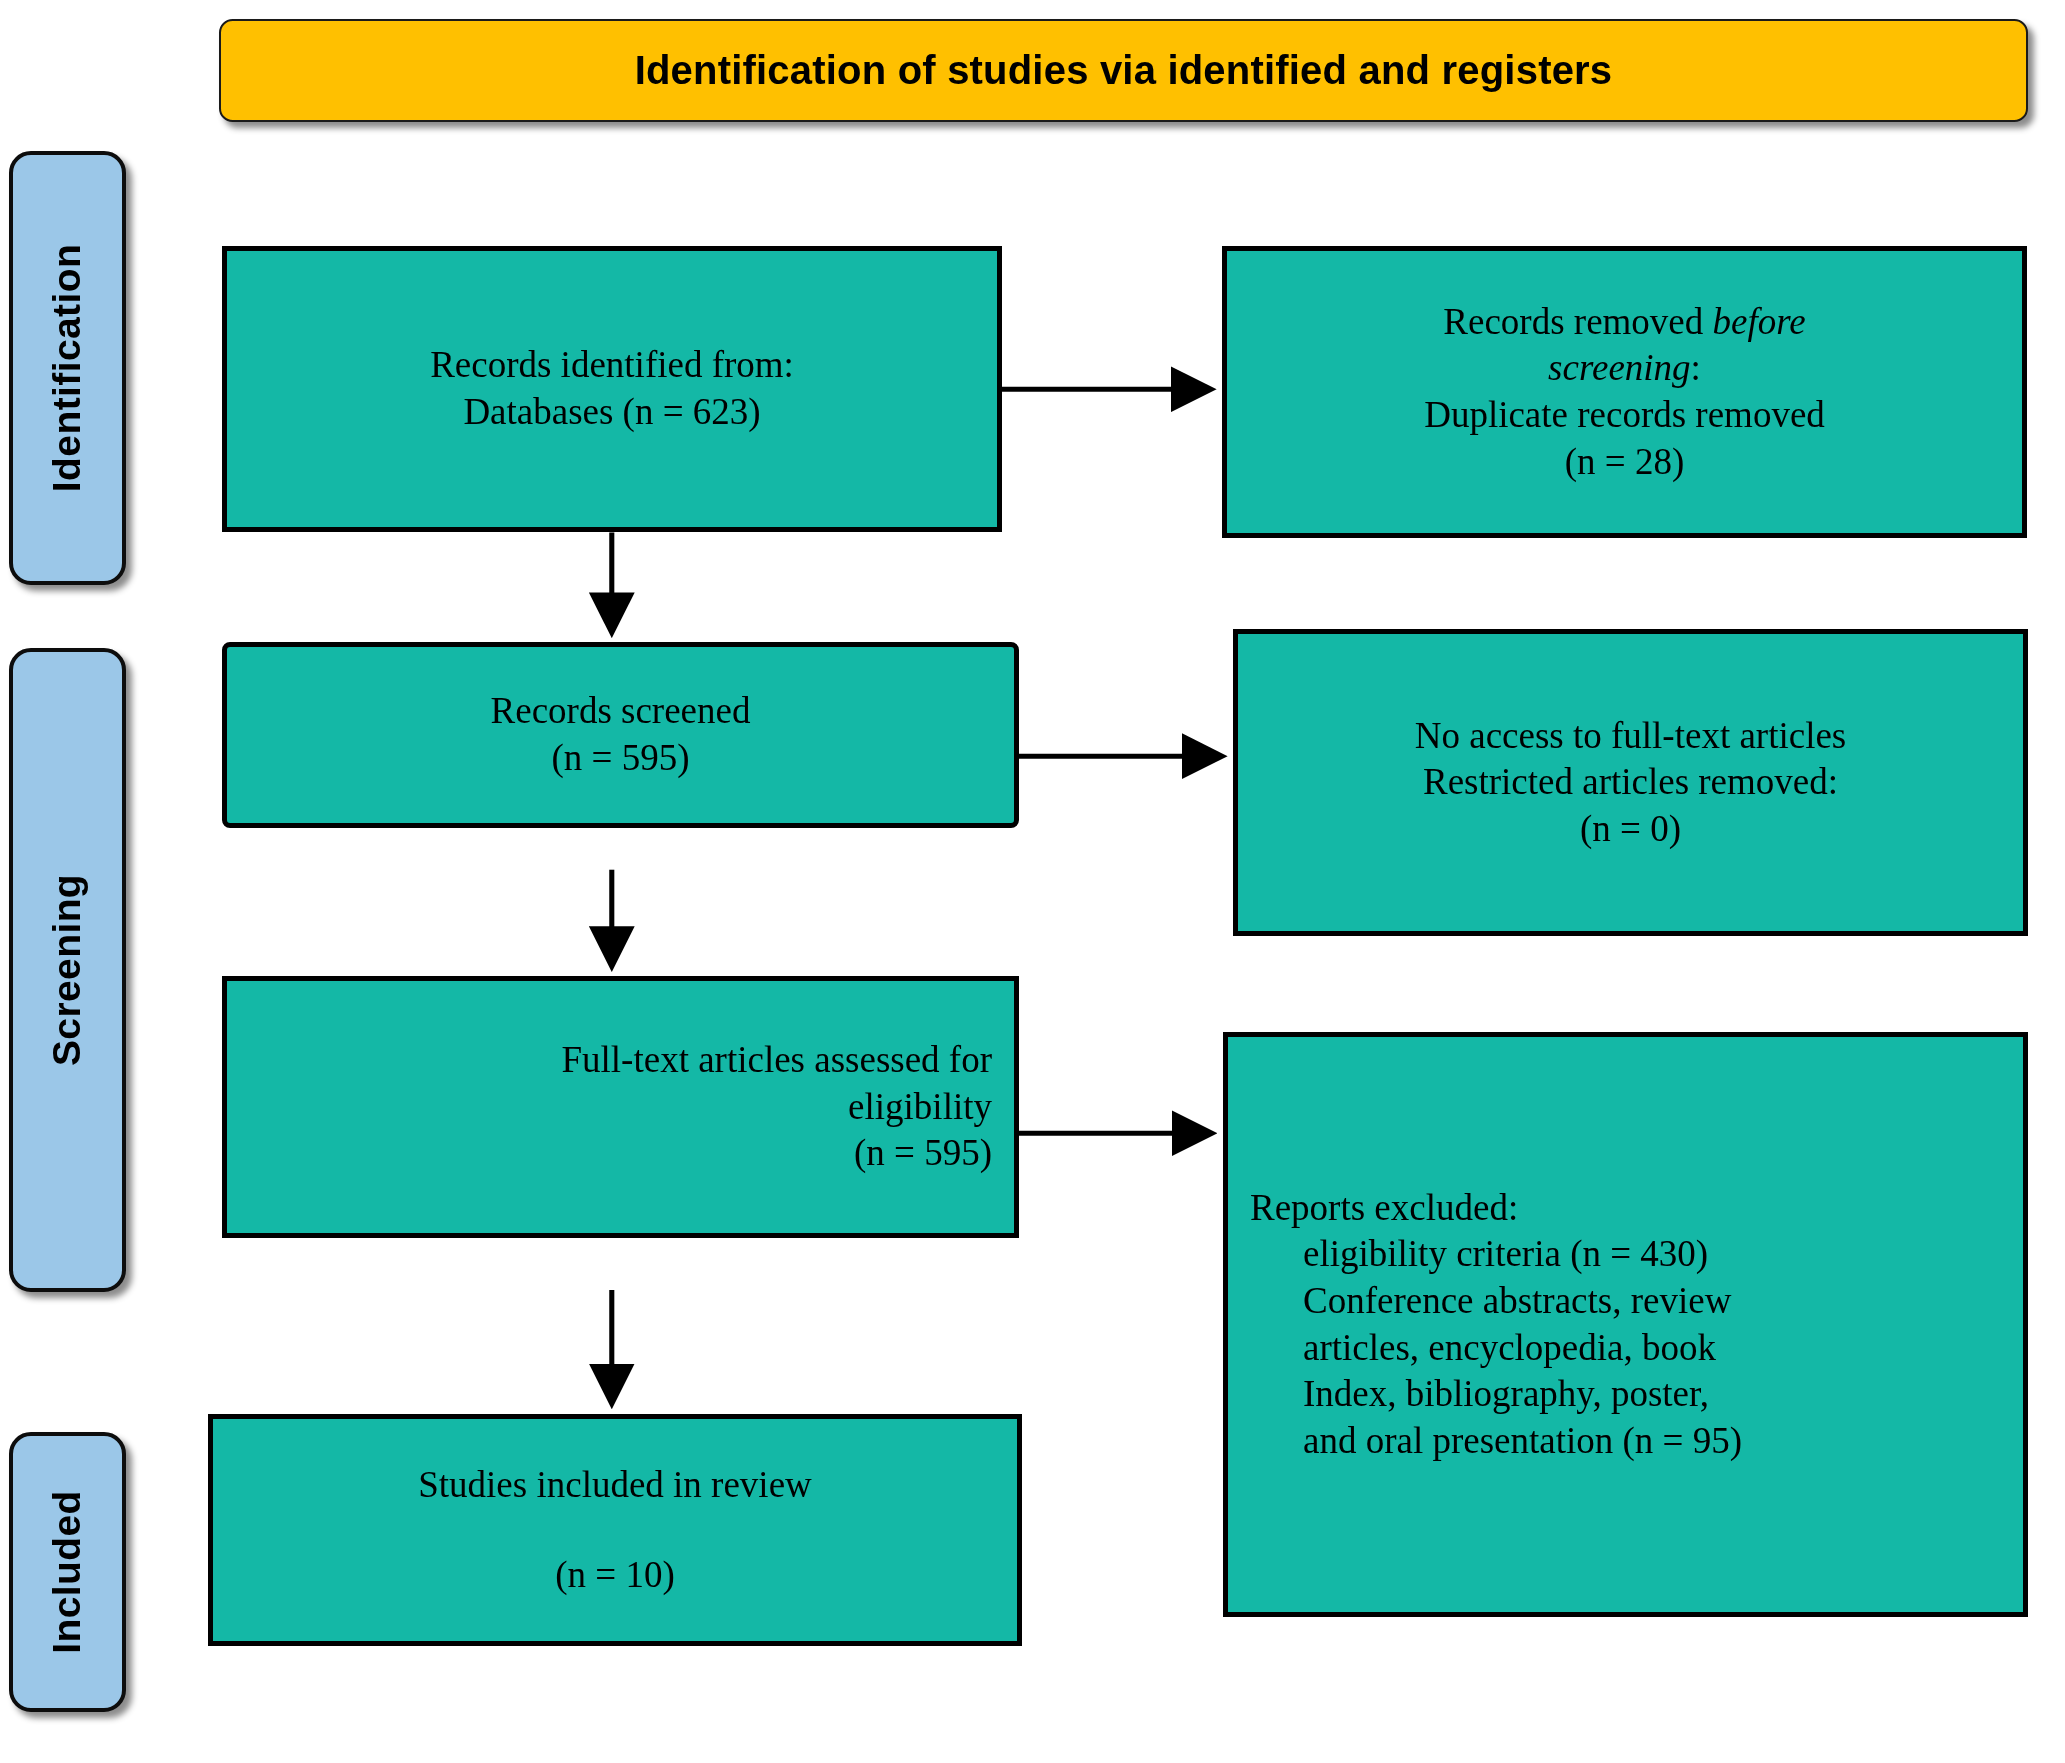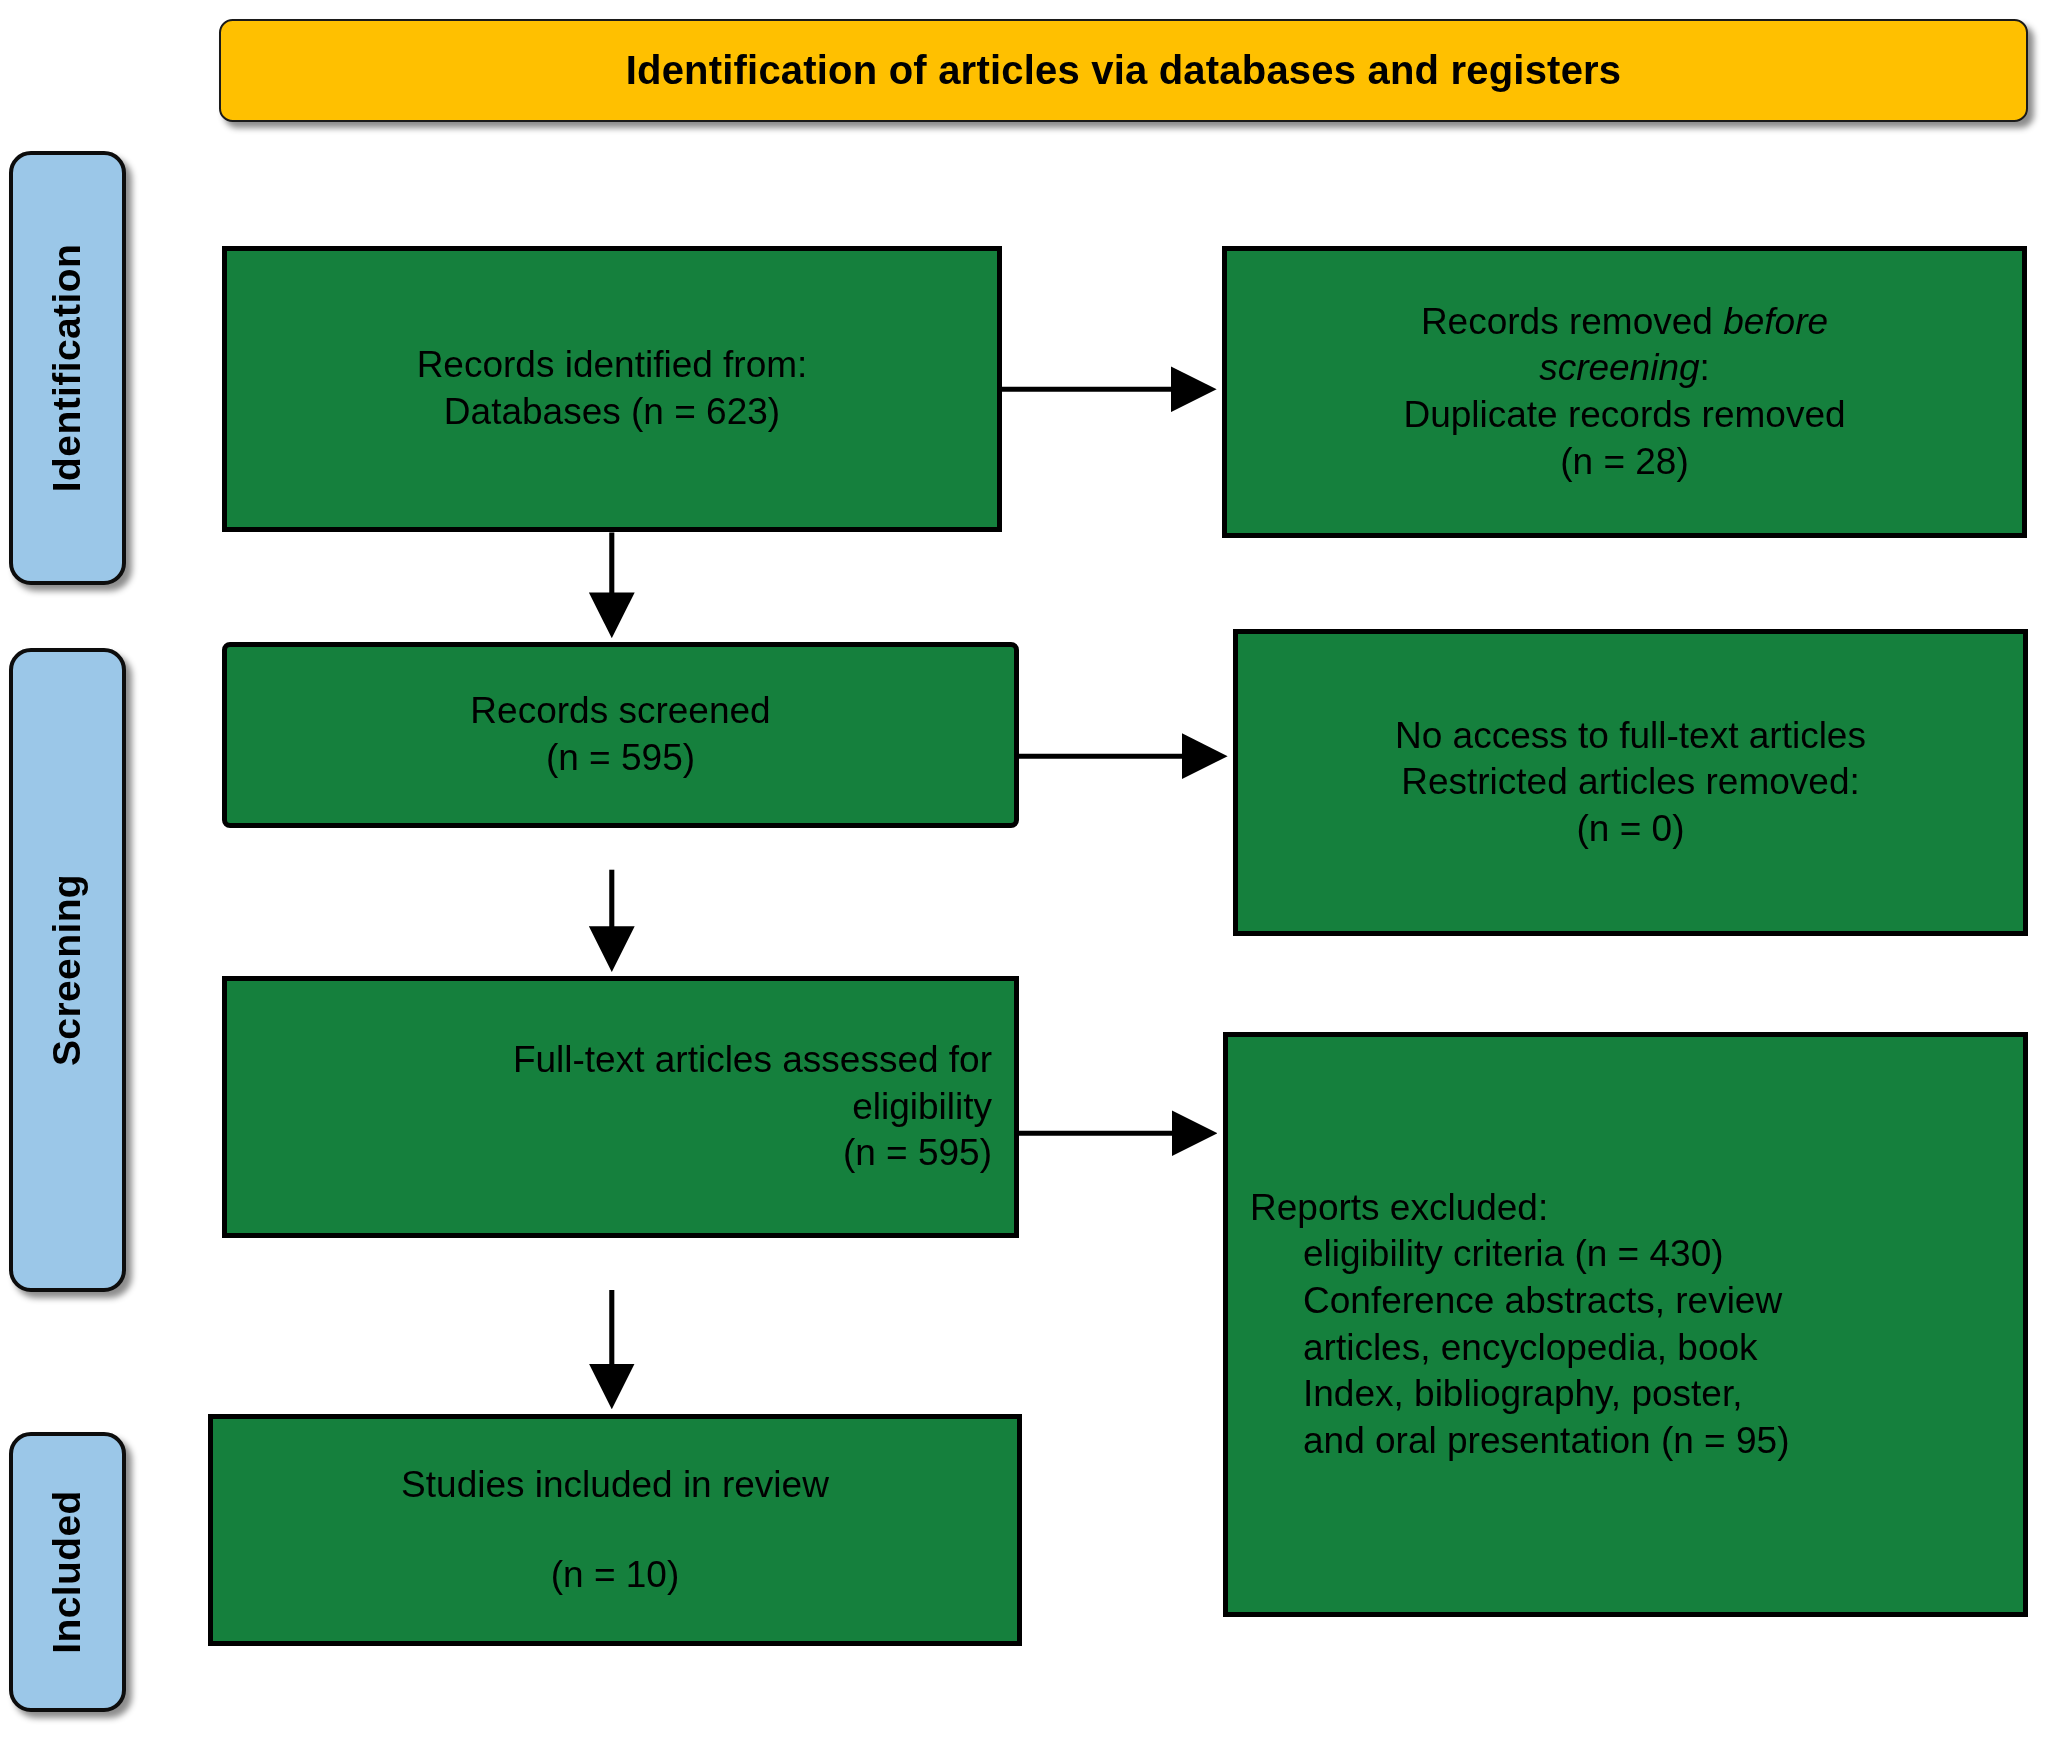--- a/index.html
+++ b/index.html
@@ -67,29 +67,30 @@
     letter-spacing: 0.4px;
   }
 
   #tab-identification { left: 8.5px;  top: 151px;  width: 117px; height: 434px; }
   #tab-screening     { left: 8.5px;  top: 648px;  width: 117px; height: 644px; }
   #tab-included      { left: 8.5px;  top: 1432px; width: 117px; height: 280px; }
 
   
   .flow-box {
     position: absolute;
-    background: #15803d;
+    background: #14b8a6;
     border: 5.1px solid #000000;
     box-sizing: border-box;
     display: flex;
     flex-direction: column;
     justify-content: center;
     font-size: 37px;
     color: #000000;
     line-height: 1.26;
+    font-family: Liberation Serif, serif;
   }
   .flow-box .line { display: block; }
   .flow-box.center-text { align-items: center; text-align: center; padding: 0 22px; }
   .flow-box.left-text   { align-items: flex-start; text-align: left; padding: 16px 22px; }
 
   .flow-box .line.indent { padding-left: 53px; }
   .flow-box .line em { font-style: italic; }
 
   
   #box-identified      { left: 222px;  top: 246px;  width: 780px;  height: 286px; }
@@ -108,21 +109,21 @@
     height: 1764px;
     pointer-events: none;
   }
 </style>
 </head>
 <body>
 
 <div id="canvas">
 
   <div class="header-banner">
-    <span class="htitle">Identification of articles via databases and registers</span>
+    <span class="htitle">Identification of studies via identified and registers</span>
   </div>
 
   <div class="stage-tab" id="tab-identification">
     <span class="vlabel">Identification</span>
   </div>
   <div class="stage-tab" id="tab-screening">
     <span class="vlabel">Screening</span>
   </div>
   <div class="stage-tab" id="tab-included">
     <span class="vlabel">Included</span>

